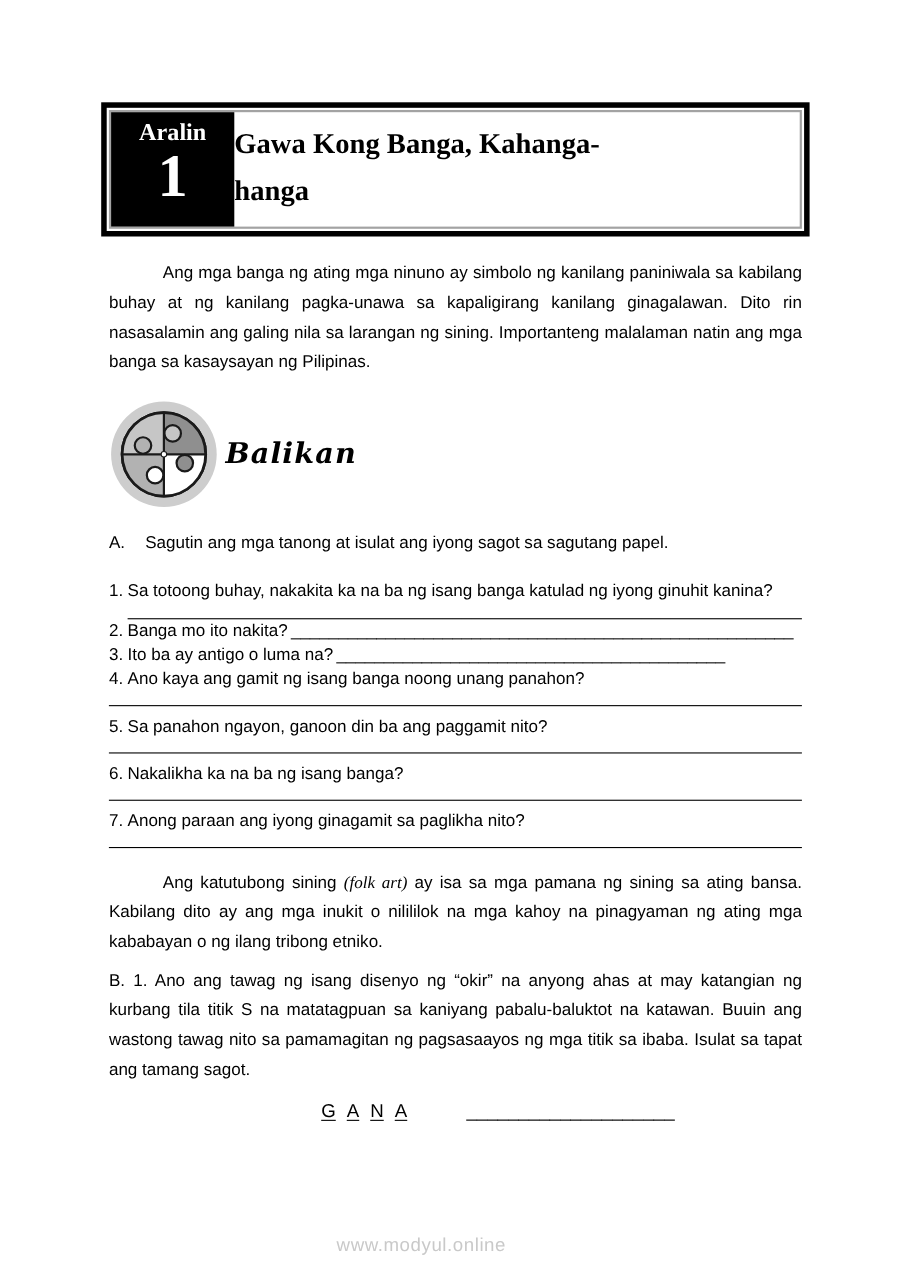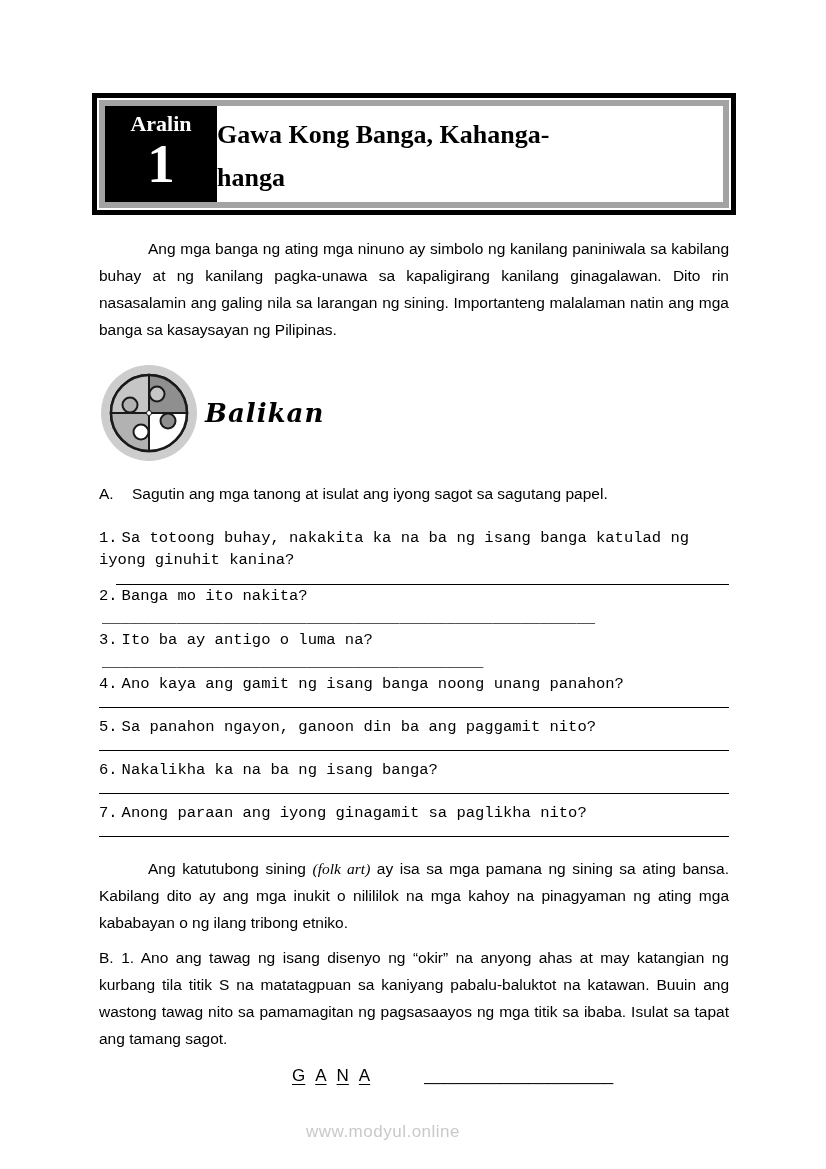--- a/index.html
+++ b/index.html
@@ -6,21 +6,21 @@
   .page {
     position:relative; width:826px; height:1169px; background:#ffffff;
     font-family:"Liberation Sans","DejaVu Sans",sans-serif;
     font-size:15.5px; color:#000; overflow:hidden;
   }
   .content { position:absolute; left:99px; top:0; width:630px; }
 
   
   .lesson-header {
     margin-top:100px; height:108px; display:flex; box-sizing:border-box;
-    border:6px solid #a3a3a3; outline:5px solid #000; outline-offset:2px; background:#fff;
+    border:2px solid #a3a3a3; outline:5px solid #000; outline-offset:2px; background:#fff;
   }
   .lesson-badge {
     width:112px; flex-shrink:0; background:#000; color:#fff;
     display:flex; flex-direction:column; align-items:center;
     font-family:"Liberation Serif","DejaVu Serif",serif; font-weight:bold;
   }
   .lesson-label { font-size:22px; margin-top:5px; line-height:26px; }
   .lesson-number { font-size:55px; line-height:58px; margin-top:-2px; }
   .lesson-title {
     font-family:"Liberation Serif","DejaVu Serif",serif; font-weight:bold;
@@ -35,21 +35,21 @@
   .balikan-row { margin-top:20px; display:flex; align-items:center; height:100px; }
   .puzzle { width:100px; height:100px; flex-shrink:0; }
   .balikan-label {
     font-family:"DejaVu Serif","Liberation Serif",serif;
     font-weight:bold; font-style:italic; font-size:26px; margin-left:6px; letter-spacing:1px;
   }
 
   .instruction-row { margin-top:20px; line-height:22px; }
   .inst-letter { display:inline-block; width:33px; }
 
-  .question { line-height:22px;font-family:Liberation Mono, monospace; }
+  .question { line-height:22px; }
   .q1 { margin-top:22px; }
   .q-num { margin-right:4px; }
   .q-blank { margin-left:3px; white-space:nowrap; letter-spacing:0; }
 
   .answer-line { border-bottom:1.5px solid #000; }
   .line-q1 { height:9px; margin:4px 0 0 17px; }
   .line-full { height:12px; }
   .q-after { margin-top:8px; }
 
   .folk { margin-top:18px; }

